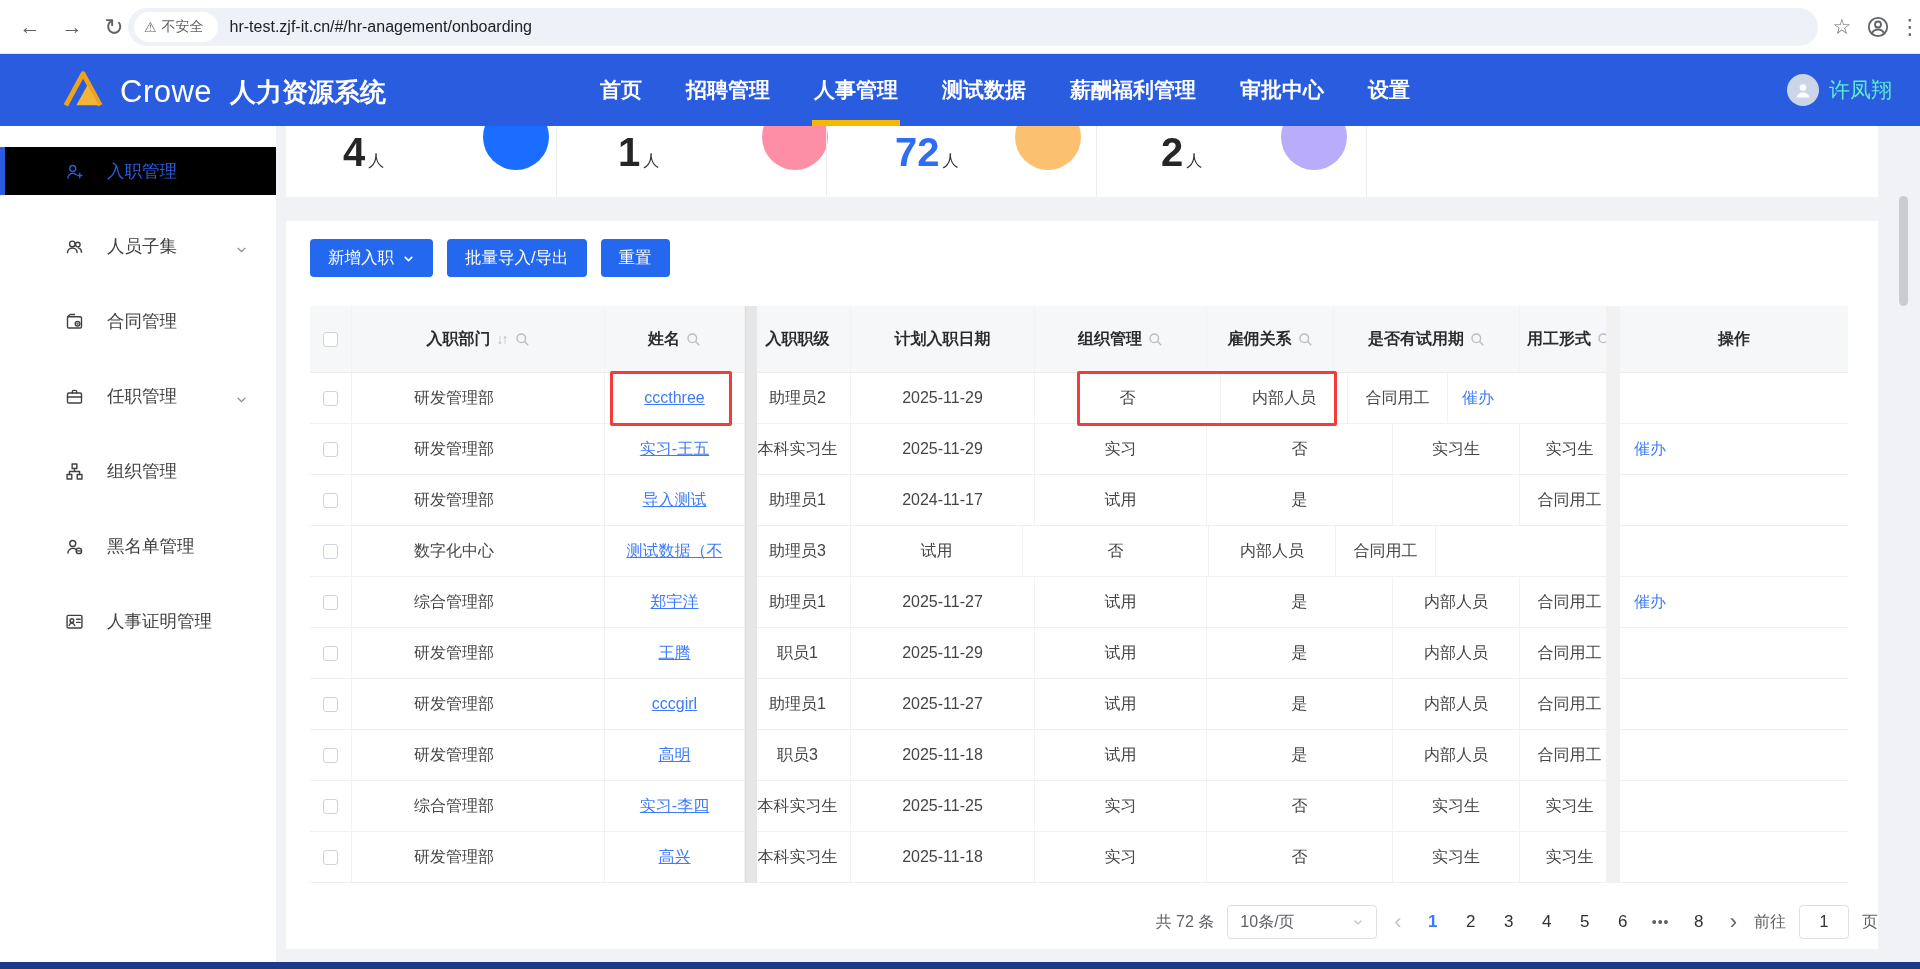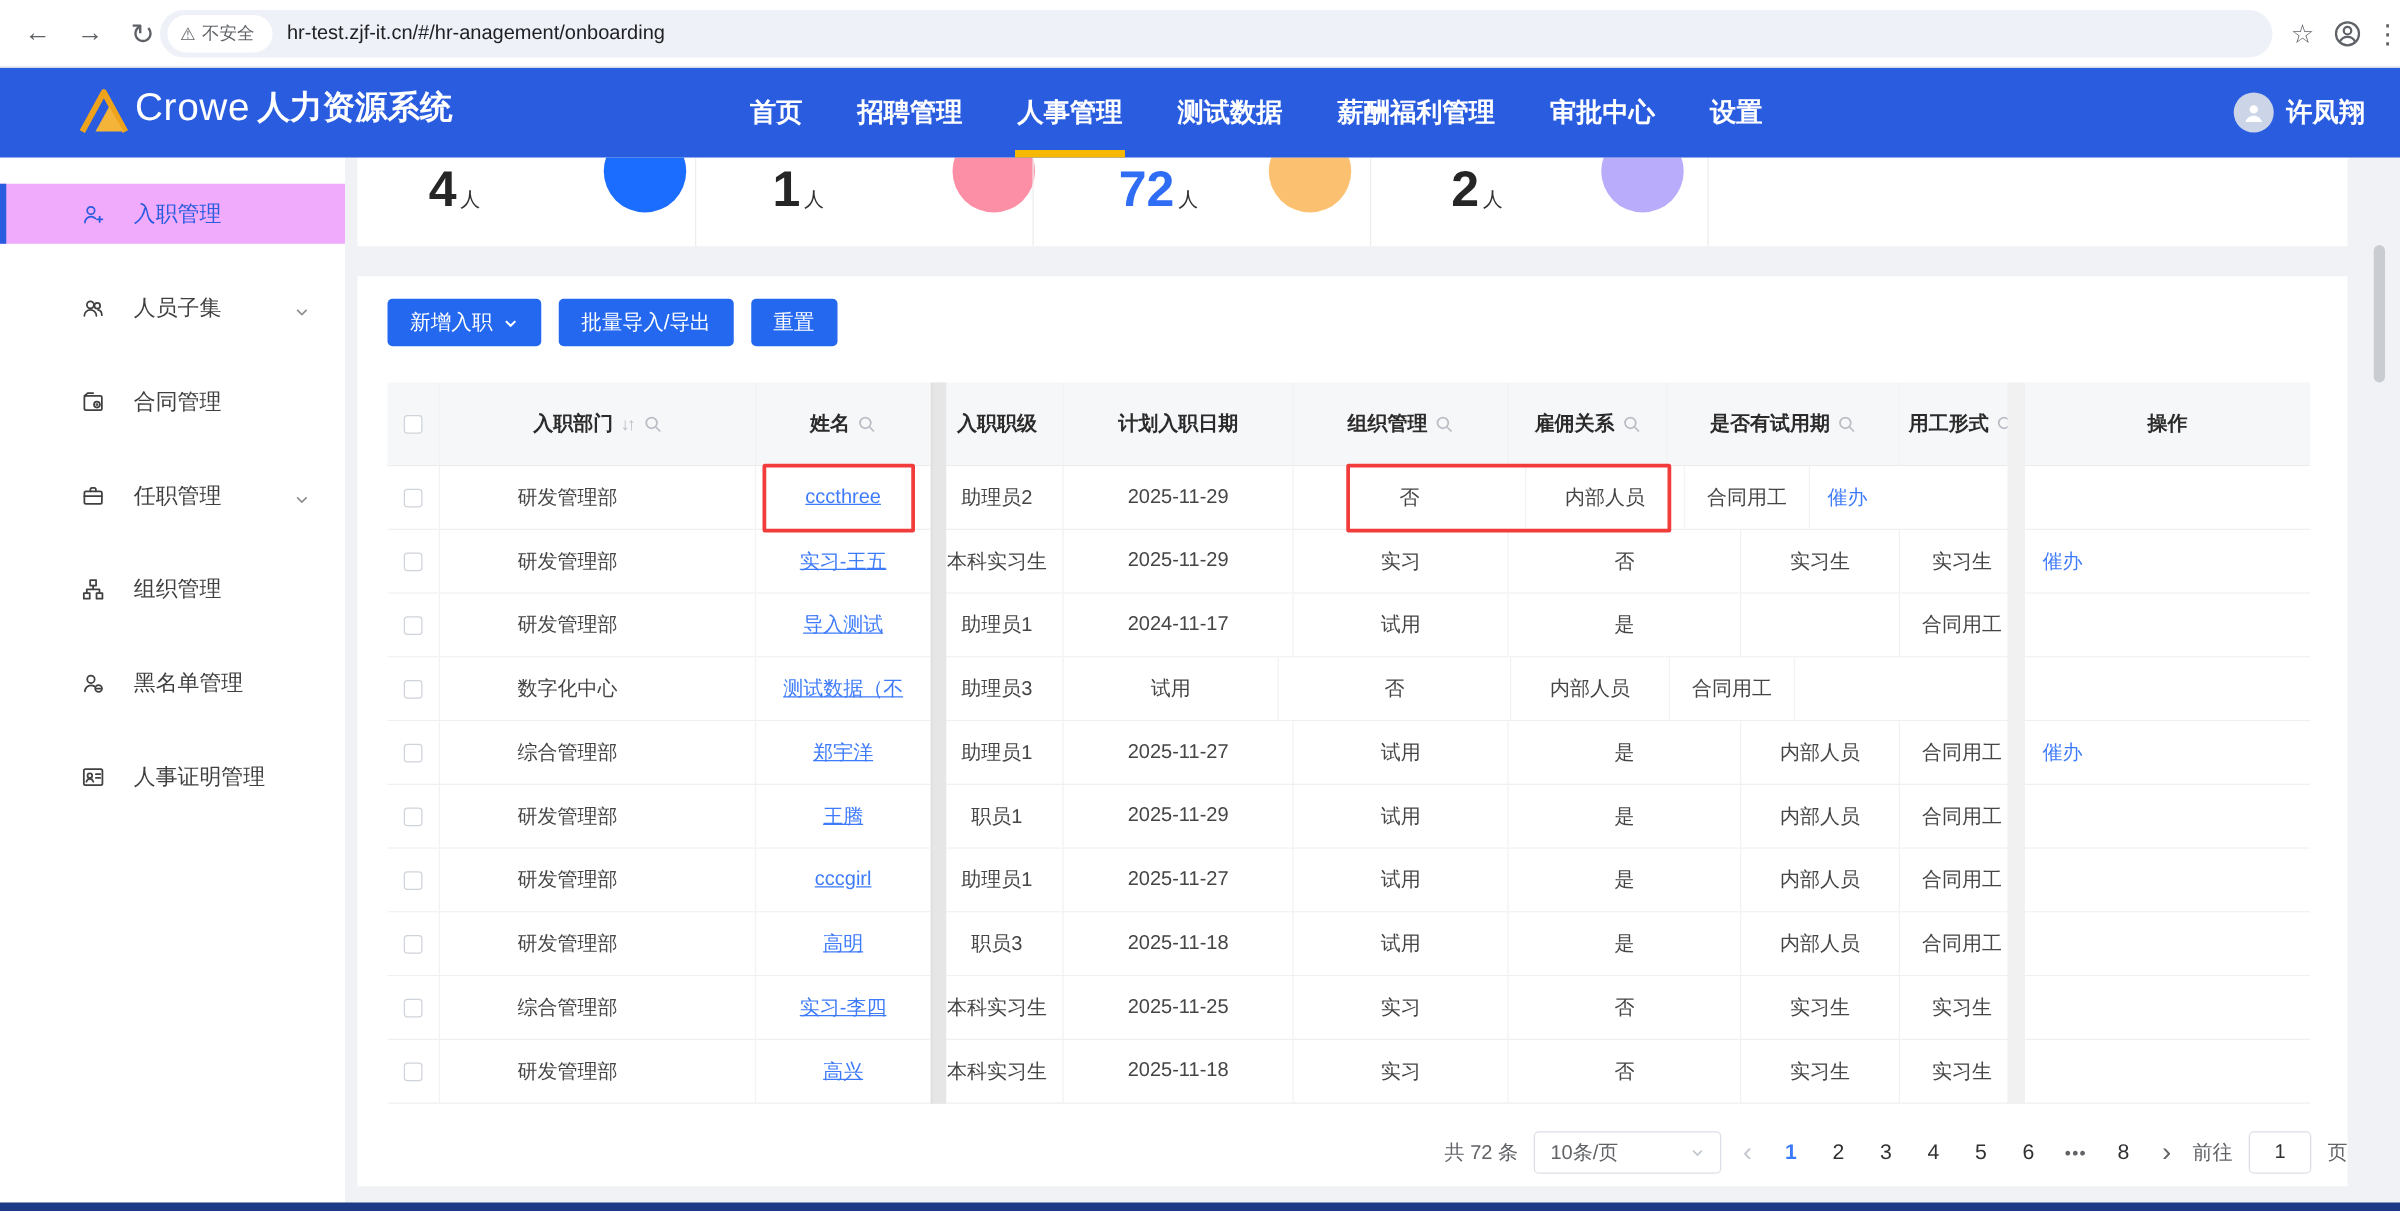--- a/index.html
+++ b/index.html
@@ -8,34 +8,34 @@
 
   
   .browser-bar { position:absolute; left:0; top:0; width:1920px; height:54px; background:#fff; border-bottom:1px solid #e3e5e8; z-index:30; }
   .bicon { position:absolute; top:13px; width:28px; height:28px; font-size:21px; color:#5f6368; display:flex; align-items:center; justify-content:center; cursor:pointer; }
   .url-pill { position:absolute; left:128px; top:8px; width:1690px; height:38px; background:#eef1f7; border-radius:19px; display:flex; align-items:center; }
   .sec-chip { margin-left:6px; height:30px; background:#fff; border-radius:15px; display:flex; align-items:center; padding:0 14px 0 10px; color:#5f6368; font-size:14px; gap:5px; }
   .url-text { margin-left:12px; font-size:16px; color:#202124; }
 
   
   .app-header { position:absolute; left:0; top:54px; width:1920px; height:72px; background:#2a5ce0; z-index:20; }
-  .logo-wrap { position:absolute; left:62px; top:14px; display:flex; align-items:flex-start; }
+  .logo-wrap { position:absolute; left:62px; top:14px; display:flex; align-items:flex-end; gap:12px; }
   .logo-crowe { color:#fff; font-size:31px; font-weight:400; letter-spacing:.5px; }
   .logo-title { color:#fff; font-size:26px; font-weight:700; margin-left:6px; }
   .topnav { position:absolute; left:578px; top:0; height:72px; display:flex; }
   .nav-item { position:relative; height:72px; display:flex; align-items:center; padding:0 22px; color:#fff; font-size:21px; font-weight:600; cursor:pointer; }
   .nav-item .underline { position:absolute; left:50%; transform:translateX(-50%); bottom:0; width:88px; height:6px; background:#f6b800; }
-  .user-wrap { position:absolute; right:28px; top:0; height:72px; display:flex; align-items:center; gap:10px; color:#ffffff; font-size:21px; font-weight:700; }
+  .user-wrap { position:absolute; right:28px; top:0; height:72px; display:flex; align-items:center; gap:10px; color:#5eead4; font-size:21px; font-weight:400; }
   .user-avatar { width:32px; height:32px; border-radius:50%; background:#ccd5e8; display:flex; align-items:center; justify-content:center; }
 
   
   .sidebar { position:absolute; left:0; top:126px; width:276px; height:836px; background:#fff; padding-top:21px; z-index:10; }
   .side-item { position:relative; height:48px; margin-bottom:27px; display:flex; align-items:center; padding-left:64px; gap:22px; color:#404040; font-size:17.5px; cursor:pointer; }
   .side-item svg { flex:0 0 auto; }
-  .side-item.active { background:#f0abfc; color:#2a5ce0; }
+  .side-item.active { background:#000000; color:#2a5ce0; }
   .side-item.active::before { content:""; position:absolute; left:0; top:0; width:5px; height:48px; background:#2a5ce0; }
   .side-chevron { position:absolute; right:28px; top:18px; color:#8c8c8c; }
 
   
   .stats-card { position:absolute; left:286px; top:126px; width:1592px; height:71px; background:#fff; overflow:hidden; }
   .stat-num { position:absolute; top:4px; font-size:40px; font-weight:700; }
   .stat-unit { font-size:16px; font-weight:400; color:#333; margin-left:3px; }
   .stat-circle { position:absolute; top:-22px; width:66px; height:66px; border-radius:50%; }
   .stat-divider { position:absolute; top:0; width:1px; height:71px; background:#ededed; }
 

